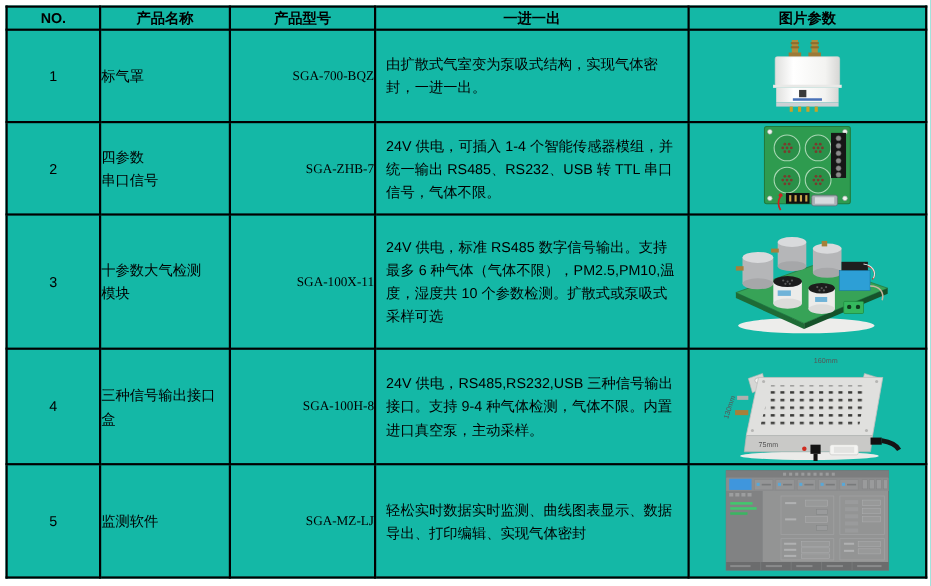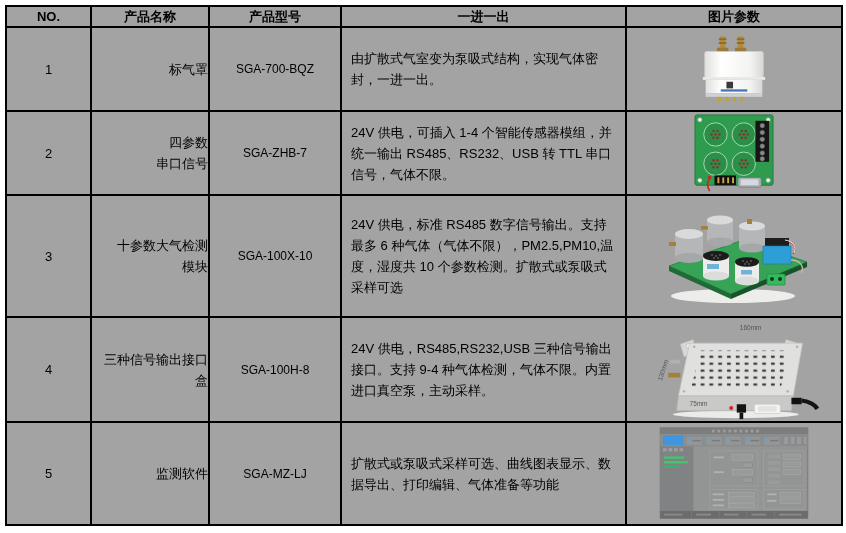--- a/index.html
+++ b/index.html
@@ -4,35 +4,35 @@
 <style>
   html,body { margin:0; padding:0; }
   body {
     width:846px; height:533px; background:#ffffff; overflow:hidden;
     font-family:"Liberation Sans","DejaVu Sans",sans-serif;
     -webkit-font-smoothing:antialiased;
   }
   table.product-table {
     position:absolute; left:5px; top:5px;
     width:836px; border-collapse:collapse; table-layout:fixed;
-    background:#a3a3a3;
+    background:#14b8a6;
   }
   th, td { border:2px solid #000; padding:0; overflow:hidden; }
   thead tr { height:21px; }
   thead th { font-size:13px; font-weight:bold; text-align:center; color:#000; }
   td { font-size:13px; color:#000; }
   tr.r1 { height:84px; }
   tr.r2 { height:84px; }
   tr.r3 { height:122px; }
   tr.r4 { height:105px; }
   tr.r5 { height:103px; }
   td.c-no    { text-align:center; vertical-align:middle; }
-  td.c-name  { text-align:right; vertical-align:middle; white-space:pre-line; line-height:21px; }
-  td.c-model { text-align:center; vertical-align:middle;
-               font-family:Liberation Sans, sans-serif; font-size:12px; }
+  td.c-name  { text-align:left; vertical-align:middle; white-space:pre-line; line-height:21px; }
+  td.c-model { text-align:right; vertical-align:middle;
+               font-family:Liberation Serif, serif; font-size:12px; }
   td.c-func  { text-align:left; vertical-align:middle; padding:6px 9px; line-height:21px; }
   td.c-img   { text-align:center; vertical-align:middle; }
   td.c-img svg { display:inline-block; vertical-align:middle; }
   .dim-label { font-size:7px; fill:#555; font-family:"Liberation Sans","DejaVu Sans",sans-serif; }
 </style>
 </head>
 <body>
 
 <table class="product-table">
   <colgroup>
@@ -174,21 +174,21 @@
           <path d="M21,80 q-4,-7 0,-13" stroke="#cc2222" stroke-width="1.6" fill="none"></path>
           <circle cx="21" cy="66" r="1.8" fill="#cc2222"></circle>
         </svg>
       </td>
     </tr>
 
     <tr class="r3">
       <td class="c-no">3</td>
       <td class="c-name">十参数大气检测
 模块</td>
-      <td class="c-model">SGA-100X-10</td>
+      <td class="c-model">SGA-100X-11</td>
       <td class="c-func">24V 供电，标准 RS485 数字信号输出。支持最多 6 种气体（气体不限），PM2.5,PM10,温度，湿度共 10 个参数检测。扩散式或泵吸式采样可选</td>
       <td class="c-img">
         <svg width="158" height="108" viewBox="0 0 158 108">
           <ellipse cx="78" cy="94" rx="62" ry="7" fill="#ededeb"></ellipse>
           <polygon points="14,64 88,38 152,60 76,92" fill="#37a357" stroke="#268044" stroke-width="0.8"></polygon>
           <polygon points="14,64 76,92 76,97 14,69" fill="#1e6b36"></polygon>
           <polygon points="76,92 152,60 152,65 76,97" fill="#16522a"></polygon>
           <g>
             <rect x="20" y="32" width="28" height="24" fill="#b5b6b8"></rect>
             <ellipse cx="34" cy="56" rx="14" ry="5" fill="#a6a7a9"></ellipse>
@@ -297,21 +297,21 @@
             <path d="M167,87 q13,2 17,9" stroke="#141414" stroke-width="4.5" fill="none"></path>
           </g>
         </svg>
       </td>
     </tr>
 
     <tr class="r5">
       <td class="c-no">5</td>
       <td class="c-name">监测软件</td>
       <td class="c-model">SGA-MZ-LJ</td>
-      <td class="c-func">扩散式或泵吸式采样可选、曲线图表显示、数据导出、打印编辑、气体准备等功能</td>
+      <td class="c-func">轻松实时数据实时监测、曲线图表显示、数据导出、打印编辑、实现气体密封</td>
       <td class="c-img">
         <svg width="172" height="96" viewBox="0 0 172 104">
           <rect x="6" y="2" width="160" height="98" fill="#939494" stroke="#707172" stroke-width="0.8"></rect>
           <rect x="6" y="2" width="160" height="7" fill="#7c7d7e"></rect>
           <g fill="#9b9c9d">
             <rect x="62" y="4" width="3" height="3"></rect>
               <rect x="68" y="4" width="3" height="3"></rect>
               <rect x="74" y="4" width="3" height="3"></rect>
             <rect x="80" y="4" width="3" height="3"></rect>
               <rect x="86" y="4" width="3" height="3"></rect>

